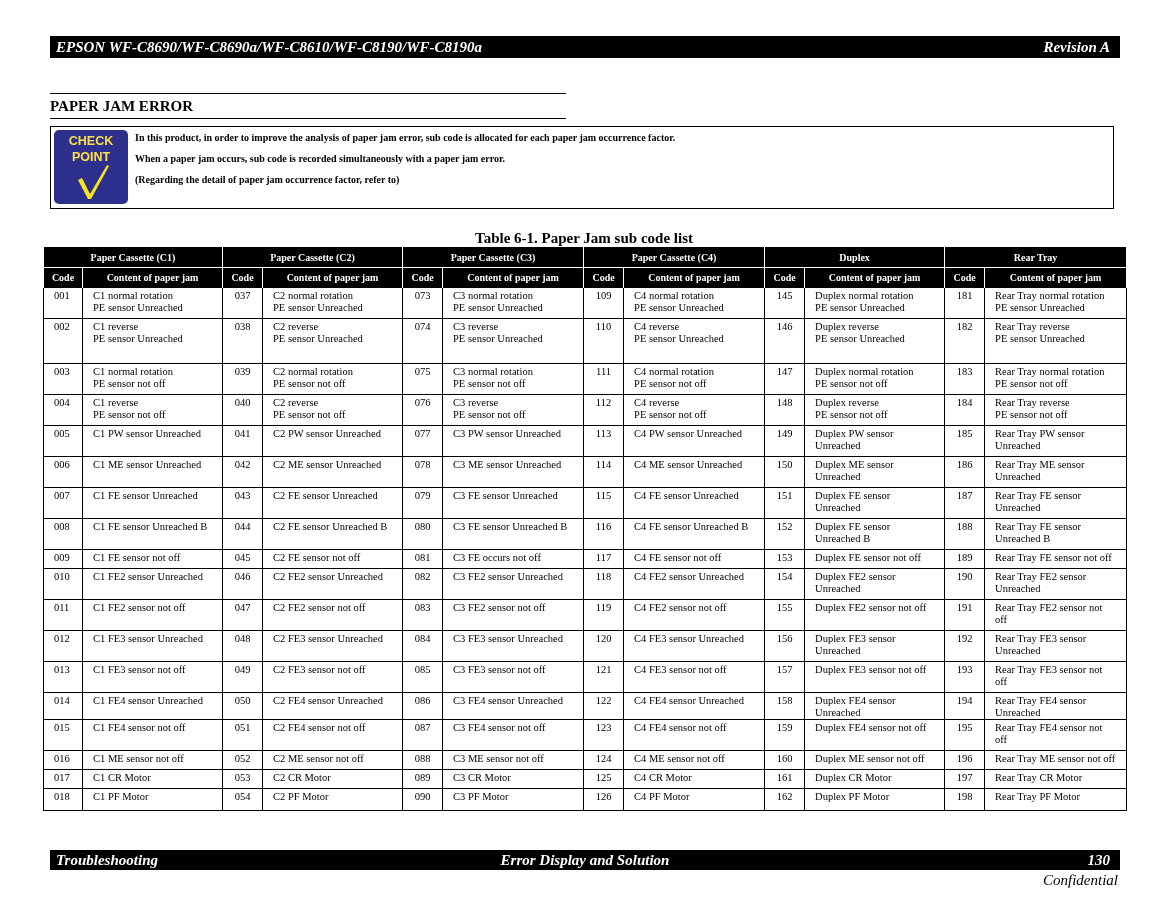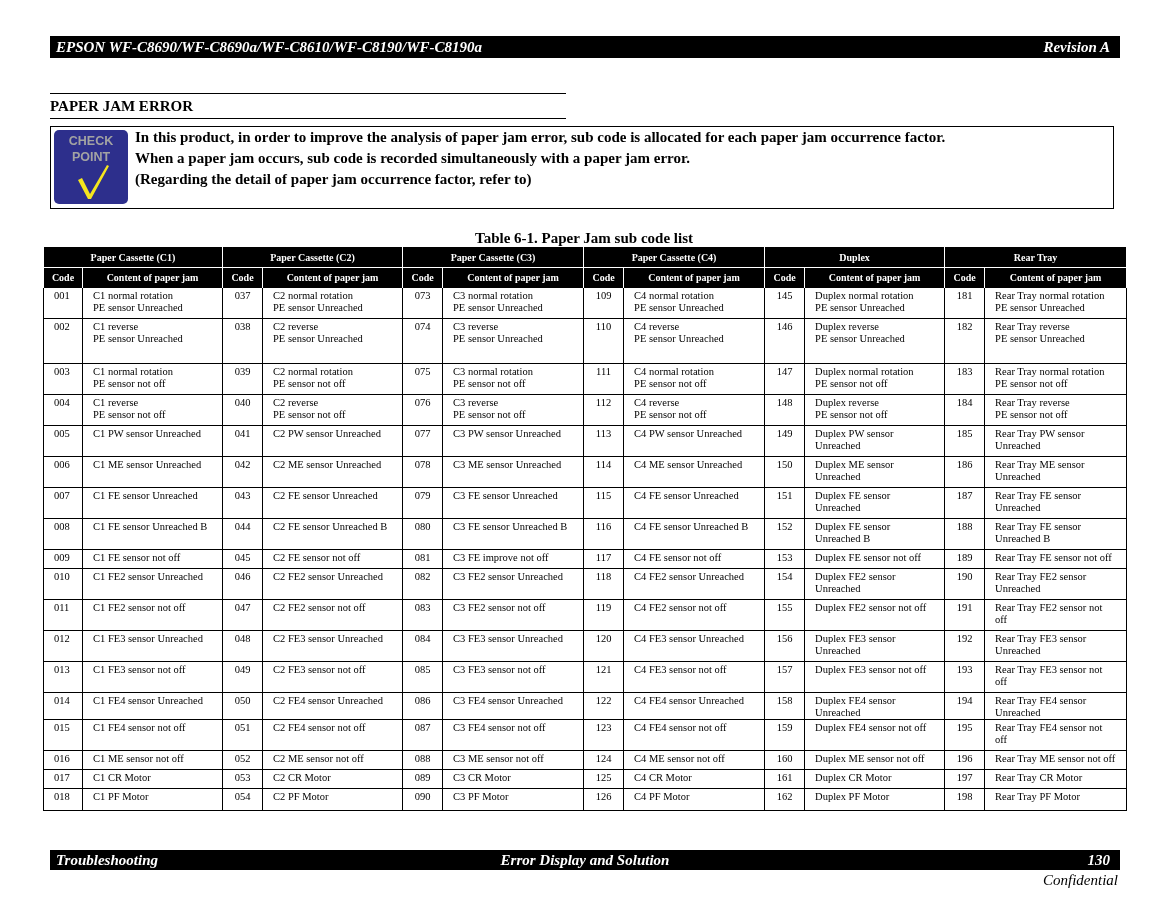--- a/index.html
+++ b/index.html
@@ -9,27 +9,27 @@
             background: #000; color: #fff; font-weight: bold; font-style: italic;
             font-size: 15px; line-height: 22px; }
   .topbar .left { position: absolute; left: 6px; top: 0; }
   .topbar .right { position: absolute; right: 10px; top: 0; }
   .section-title { position: absolute; left: 50px; top: 93px; width: 516px; height: 24px;
                    border-top: 1px solid #000; border-bottom: 1px solid #000;
                    font-size: 15px; font-weight: bold; line-height: 24px; }
   .checkbox { position: absolute; left: 50px; top: 126px; width: 1062px; height: 81px;
               border: 1px solid #000; }
   .cp-icon { position: absolute; left: 3px; top: 3px; width: 74px; height: 74px;
-             background: #2d2f8c; border-radius: 5px; color: #a3a3a3; text-align: center;
+             background: #2d2f8c; border-radius: 5px; color: #fde047; text-align: center;
              font-family: "Liberation Sans", "DejaVu Sans", sans-serif; font-weight: bold;
              font-size: 12.5px; line-height: 15px; }
   .cp-icon .l1 { position: absolute; top: 4px; left: 0; width: 100%; }
   .cp-icon .l2 { position: absolute; top: 20px; left: 0; width: 100%; text-align: center; }
   .cp-icon svg { position: absolute; left: 22px; top: 34px; }
-  .cp-text { position: absolute; left: 84px; top: 0px; font-weight: bold; font-size: 15px;
+  .cp-text { position: absolute; left: 84px; top: 0px; font-weight: bold; font-size: 10px;
              line-height: 21px; }
   .cp-text div { white-space: nowrap; }
   .caption { position: absolute; left: 0; top: 228px; width: 1168px; text-align: center;
              font-weight: bold; font-size: 15px; line-height: 20px; }
   table.jam { position: absolute; left: 43px; top: 247px; border-collapse: collapse;
               table-layout: fixed; width: 1083px; font-size: 10.5px; }
   table.jam th { background: #000; color: #fff; font-weight: bold; font-size: 10px;
                  text-align: center; border-left: 1px solid #fff; border-right: 1px solid #fff;
                  padding: 0; }
   table.jam tr.group th { height: 20px; border-bottom: 1px solid #fff; }
@@ -225,21 +225,21 @@
         <td>Duplex FE sensor<br>Unreached B</td>
         <td class="code">188</td>
         <td>Rear Tray FE sensor<br>Unreached B</td>
       </tr>
       <tr style="height: 19px;">
         <td class="code first">009</td>
         <td>C1 FE sensor not off</td>
         <td class="code">045</td>
         <td>C2 FE sensor not off</td>
         <td class="code">081</td>
-        <td>C3 FE improve not off</td>
+        <td>C3 FE occurs not off</td>
         <td class="code">117</td>
         <td>C4 FE sensor not off</td>
         <td class="code">153</td>
         <td>Duplex FE sensor not off</td>
         <td class="code">189</td>
         <td>Rear Tray FE sensor not off</td>
       </tr>
       <tr style="height: 31px;">
         <td class="code first">010</td>
         <td>C1 FE2 sensor Unreached</td>

